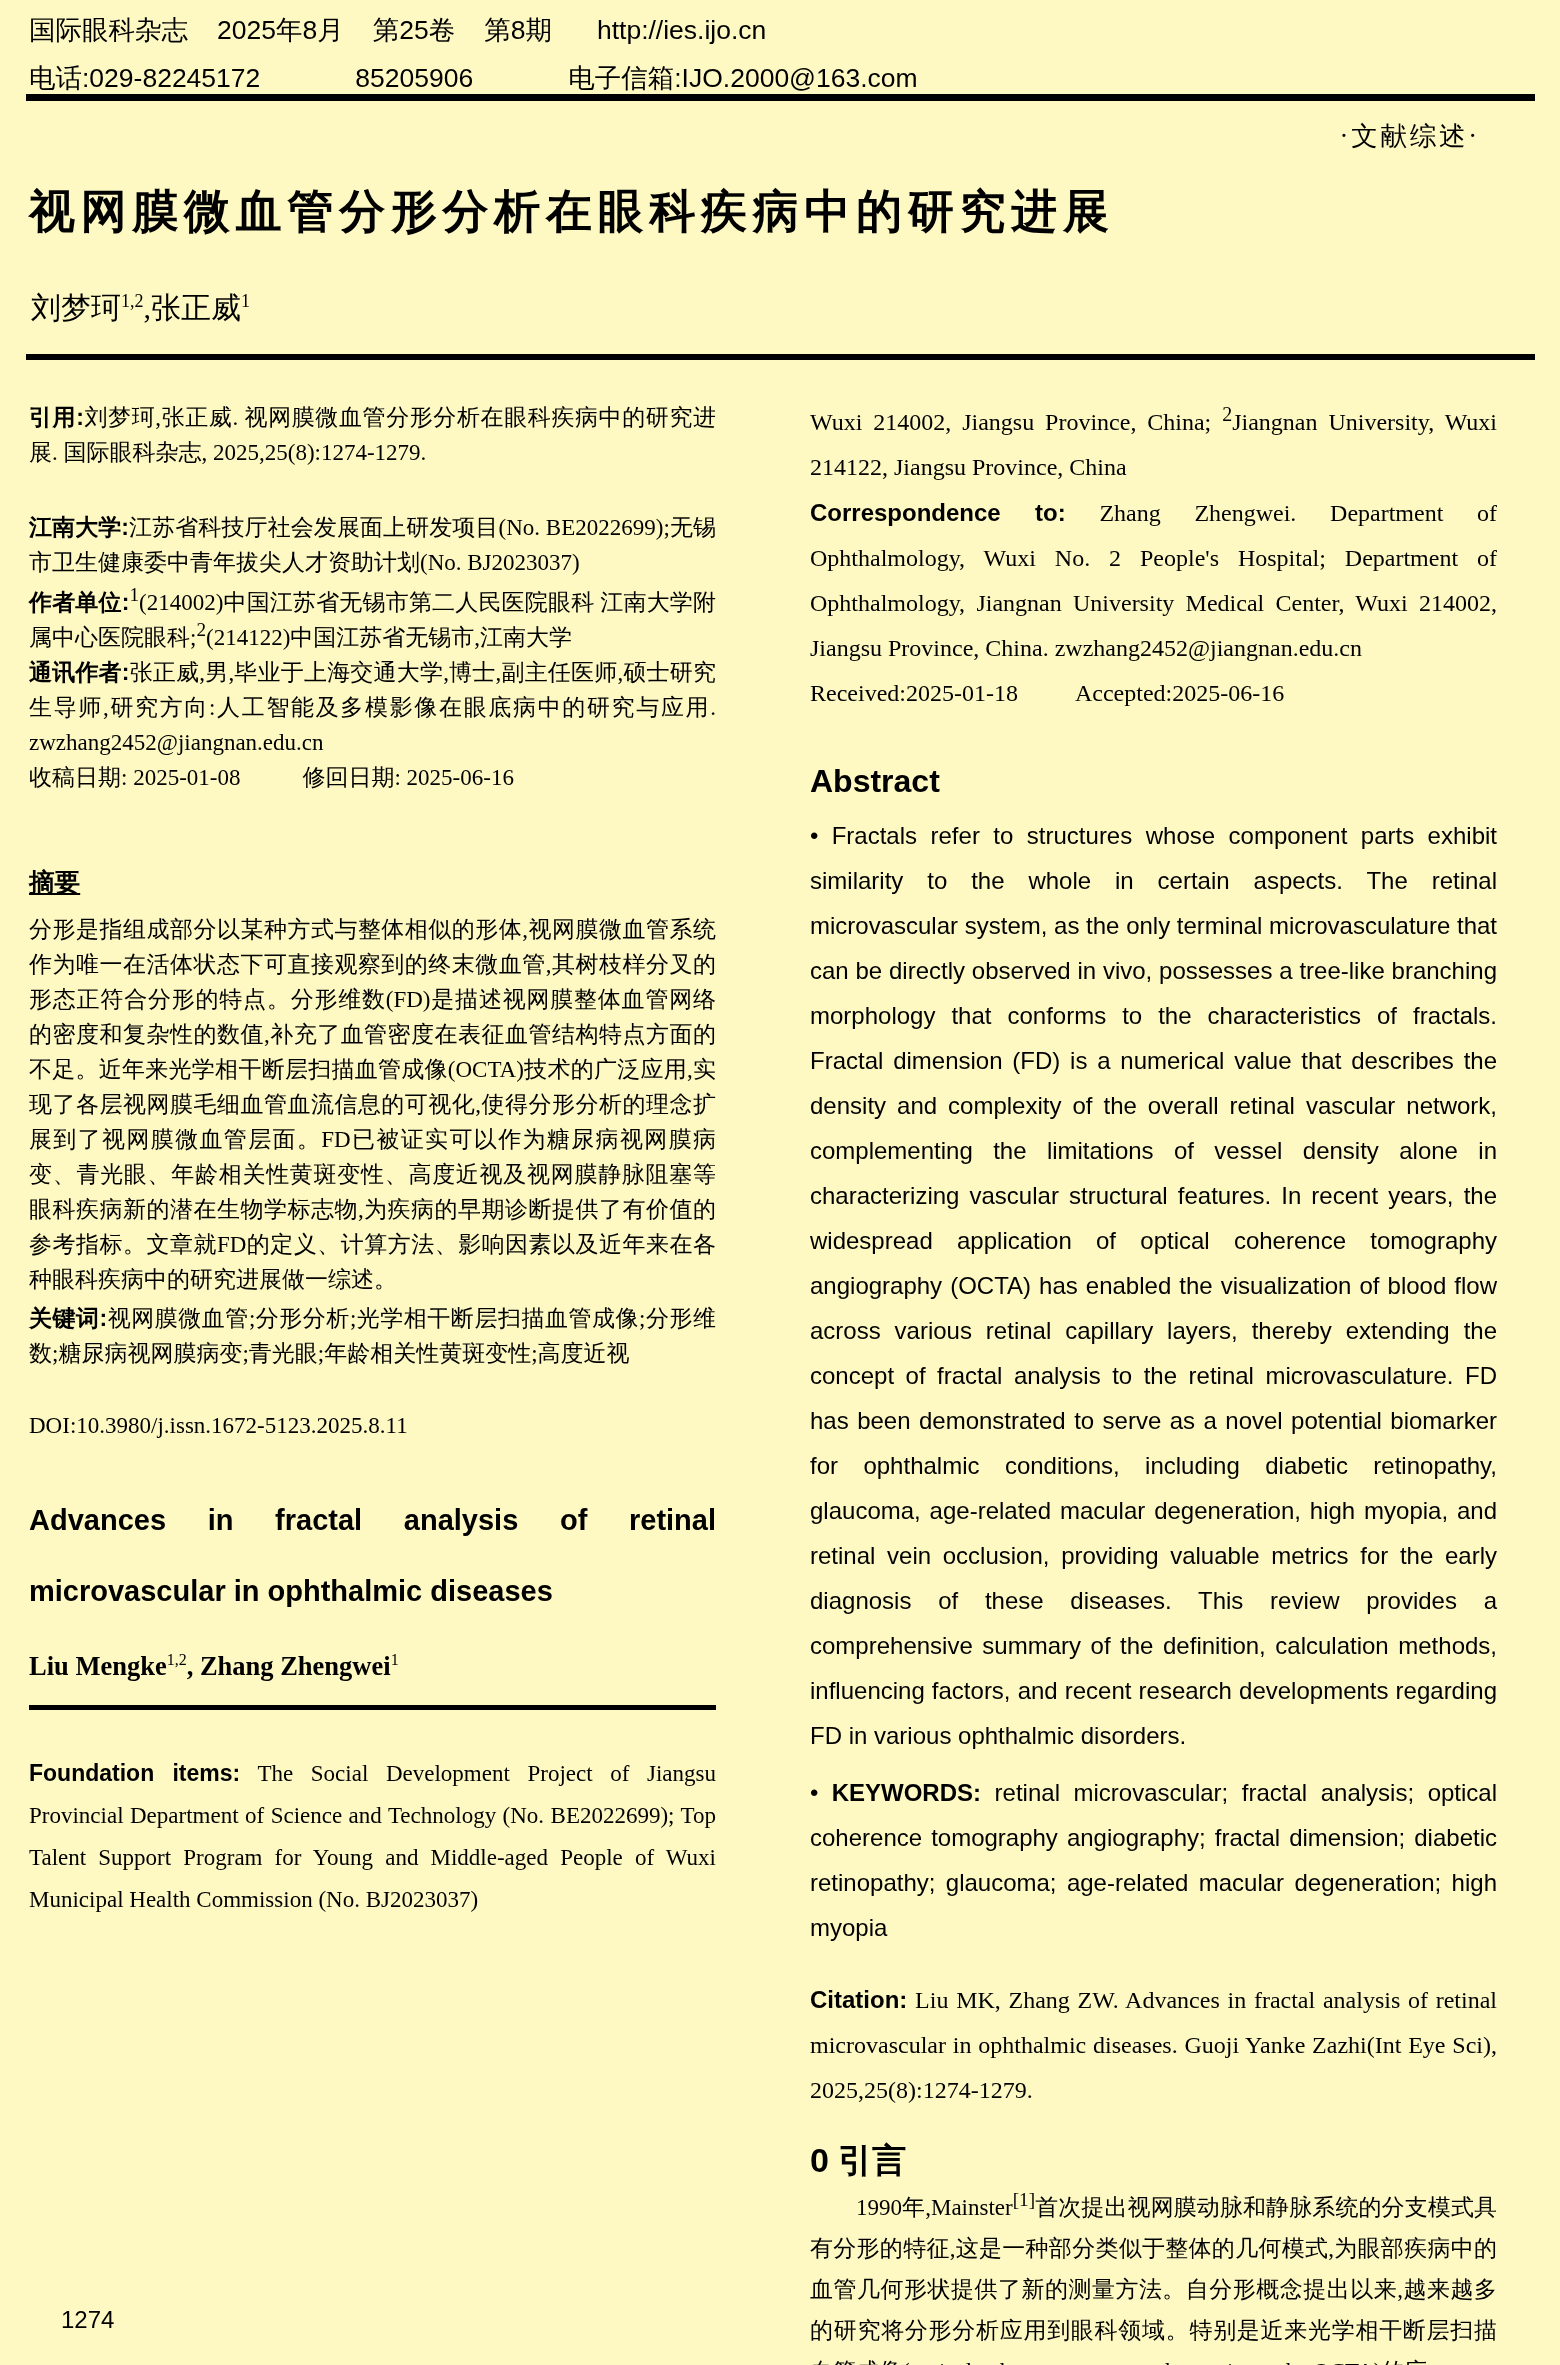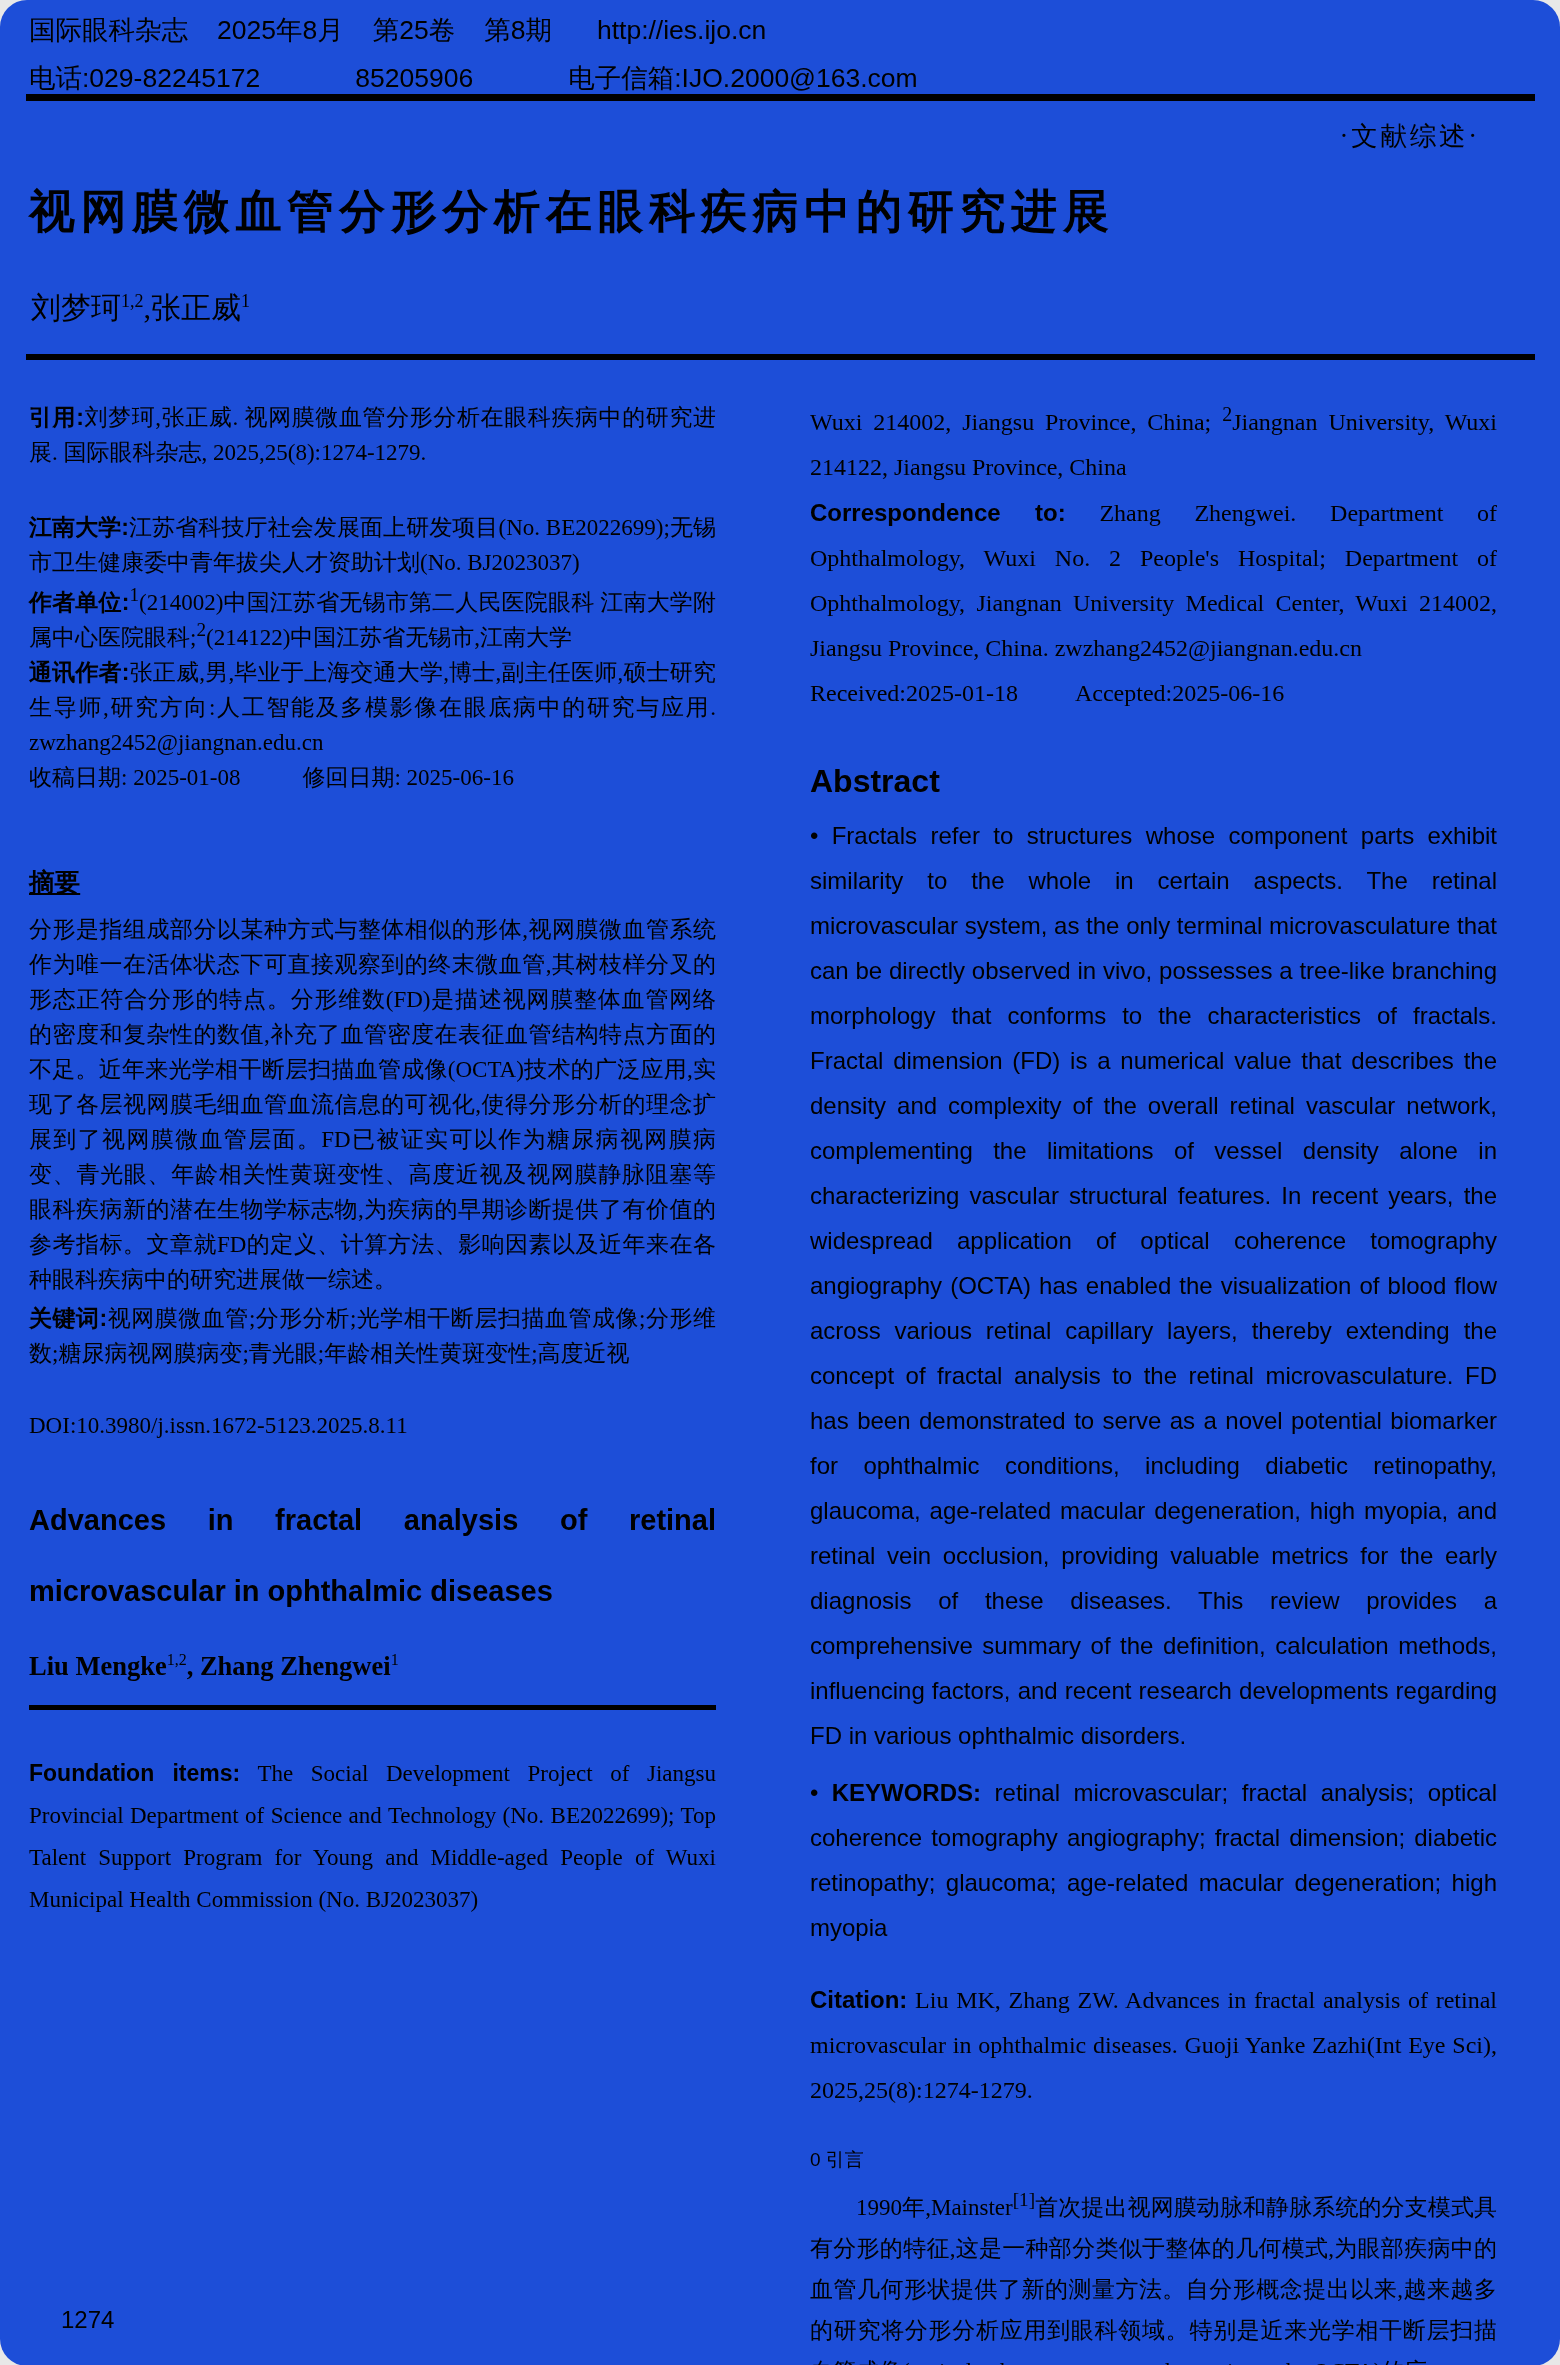--- a/index.html
+++ b/index.html
@@ -1,22 +1,21 @@
 <!DOCTYPE html>
 <html style="font-size:7.6px"><head>
 <meta charset="utf-8">
 <style>
   html,body{margin:0;padding:0;background:#e8e8e8;}
   .page{
     position:relative;
     width:1560px;height:2366px;
-    background:#1d4ed8;color:#000;
+    background:#fef9c3;color:#000;
     font-family:"Liberation Serif","DejaVu Serif",serif;
     overflow:hidden;
-    border-radius:27px;
   }
   
   .header{position:absolute;left:29px;top:12.3px;right:27.5px;
     font-family:"Liberation Sans","DejaVu Sans",sans-serif;font-size:26.5px;color:#000;}
   .header .row{white-space:nowrap;}
   .header .row2{margin-top:12px;}
   .hgap-s{display:inline-block;width:29px;}
   .hgap-m{display:inline-block;width:45px;}
   .hgap-l{display:inline-block;width:95px;}
   .header-rule{position:absolute;left:26px;right:24.6px;top:94px;height:6.6px;background:#000;}
@@ -55,22 +54,22 @@
   
   .p-en-serif{font-size:24px;line-height:45px;text-align:justify;margin:0;}
   .received-en .gap{display:inline-block;width:57px;}
   .h-abstract{font-family:"Liberation Sans","DejaVu Sans",sans-serif;font-weight:bold;
     font-size:32px;margin:44px 0 0 0;line-height:42px;}
   .p-en-sans{font-family:"Liberation Sans","DejaVu Sans",sans-serif;
     font-size:24px;line-height:45px;text-align:justify;margin:11.4px 0 0 0;}
   .p-en-sans .bullet{margin-right:13.3px;}
   .kw-label{font-weight:bold;}
   .blk-citation{margin-top:27.5px;}
-  .h-intro{font-family:"Liberation Sans","DejaVu Sans",sans-serif;font-weight:normal;
-    font-size:19px;margin:29px 0 0 0;line-height:36px;}
+  .h-intro{font-family:"Liberation Sans","DejaVu Sans",sans-serif;font-weight:bold;
+    font-size:34px;margin:29px 0 0 0;line-height:36px;}
   .p-intro{font-size:23px;line-height:41px;text-align:justify;text-indent:2em;margin:8.5px 0 0 0;}
   .italic{}
 </style>
 </head>
 <body>
 
 <div class="page">
 
   <div class="header">
     <div class="row">

